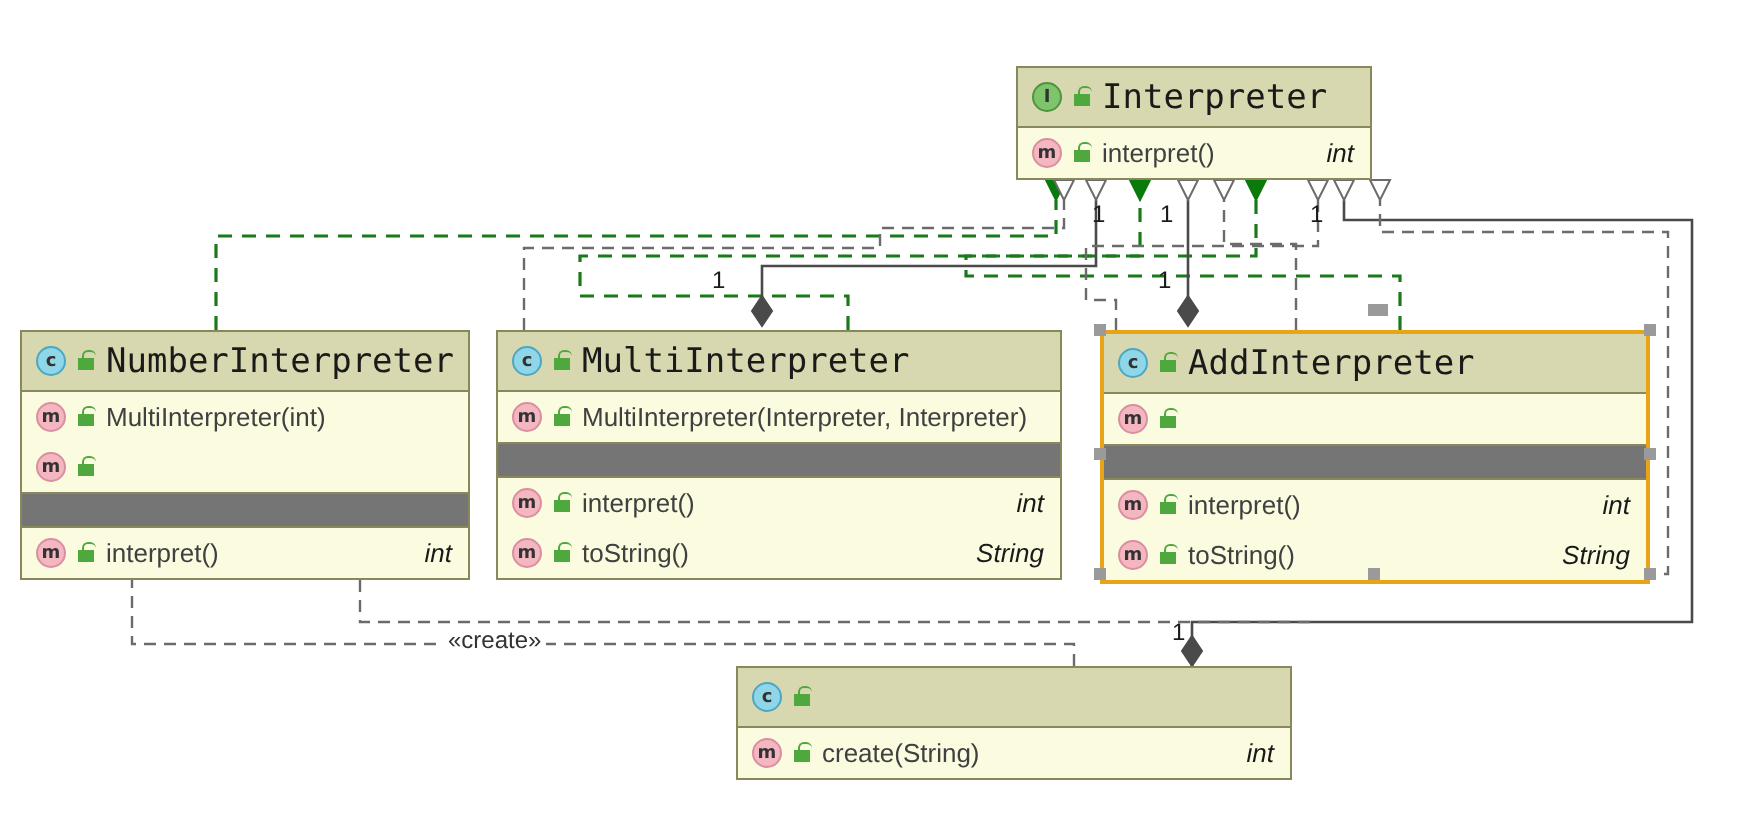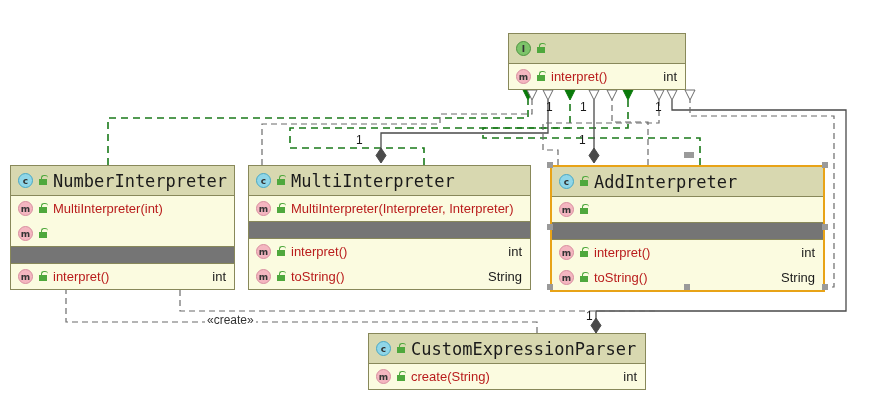--- a/index.html
+++ b/index.html
@@ -63,30 +63,31 @@
   .uml-row {
     height: 25px;
     display: flex;
     align-items: center;
     padding: 0 8px 0 7px;
     white-space: nowrap;
   }
   .uml-row .mname {
     font-family: "Liberation Sans", sans-serif;
     font-size: 13px;
-    color: #b91c1c;
+    color: #404040;
     margin-left: 5px;
     text-align: center;
   }
   .uml-row .mtype {
     margin-left: auto;
     font-family: "Liberation Sans", sans-serif;
     font-size: 13px;
     color: #1a1a1a;
     padding-left: 12px;
+    font-style: italic;
   }
 
   
   .ic {
     display: inline-block;
     width: 15px; height: 15px;
     border-radius: 50%;
     position: relative;
     flex: 0 0 auto;
     font-family: "DejaVu Sans", sans-serif;
@@ -219,26 +220,27 @@
     </g>
   </svg>
 
   <div class="edge-label" style="left:546px;top:100px;">1</div>
   <div class="edge-label" style="left:580px;top:100px;">1</div>
   <div class="edge-label" style="left:655px;top:100px;">1</div>
   <div class="edge-label" style="left:356px;top:133px;">1</div>
   <div class="edge-label" style="left:579px;top:133px;">1</div>
   <div class="edge-label" style="left:586px;top:309px;">1</div>
 
-  <div class="create-label" style="left:205px;top:313px;">«create»</div>
+  <div class="create-label" style="left:222px;top:313px;">«create»</div>
 
   <div class="uml-box" style="left:508px;top:33px;width:178px;">
     <div class="uml-header">
       <span class="ic ic-iface">I</span>
       <span class="lock"></span>
+      <span class="uml-title">Interpreter</span>
     </div>
     <div class="uml-section">
       <div class="uml-row">
         <span class="ic ic-method">m</span>
         <span class="lock"></span>
         <span class="mname">interpret()</span>
         <span class="mtype">int</span>
       </div>
     </div>
   </div>
@@ -341,21 +343,20 @@
   <div class="handle" style="left:822px;top:224px;"></div>
   <div class="handle" style="left:547px;top:284px;"></div>
   <div class="handle" style="left:684px;top:284px;"></div>
   <div class="handle" style="left:822px;top:284px;"></div>
   <div class="handle" style="left:688px;top:152px;"></div>
 
   <div class="uml-box" style="left:368px;top:333px;width:278px;">
     <div class="uml-header">
       <span class="ic ic-class">c</span>
       <span class="lock"></span>
-      <span class="uml-title">CustomExpressionParser</span>
     </div>
     <div class="uml-section">
       <div class="uml-row">
         <span class="ic ic-method">m</span>
         <span class="lock"></span>
         <span class="mname">create(String)</span>
         <span class="mtype">int</span>
       </div>
     </div>
   </div>

